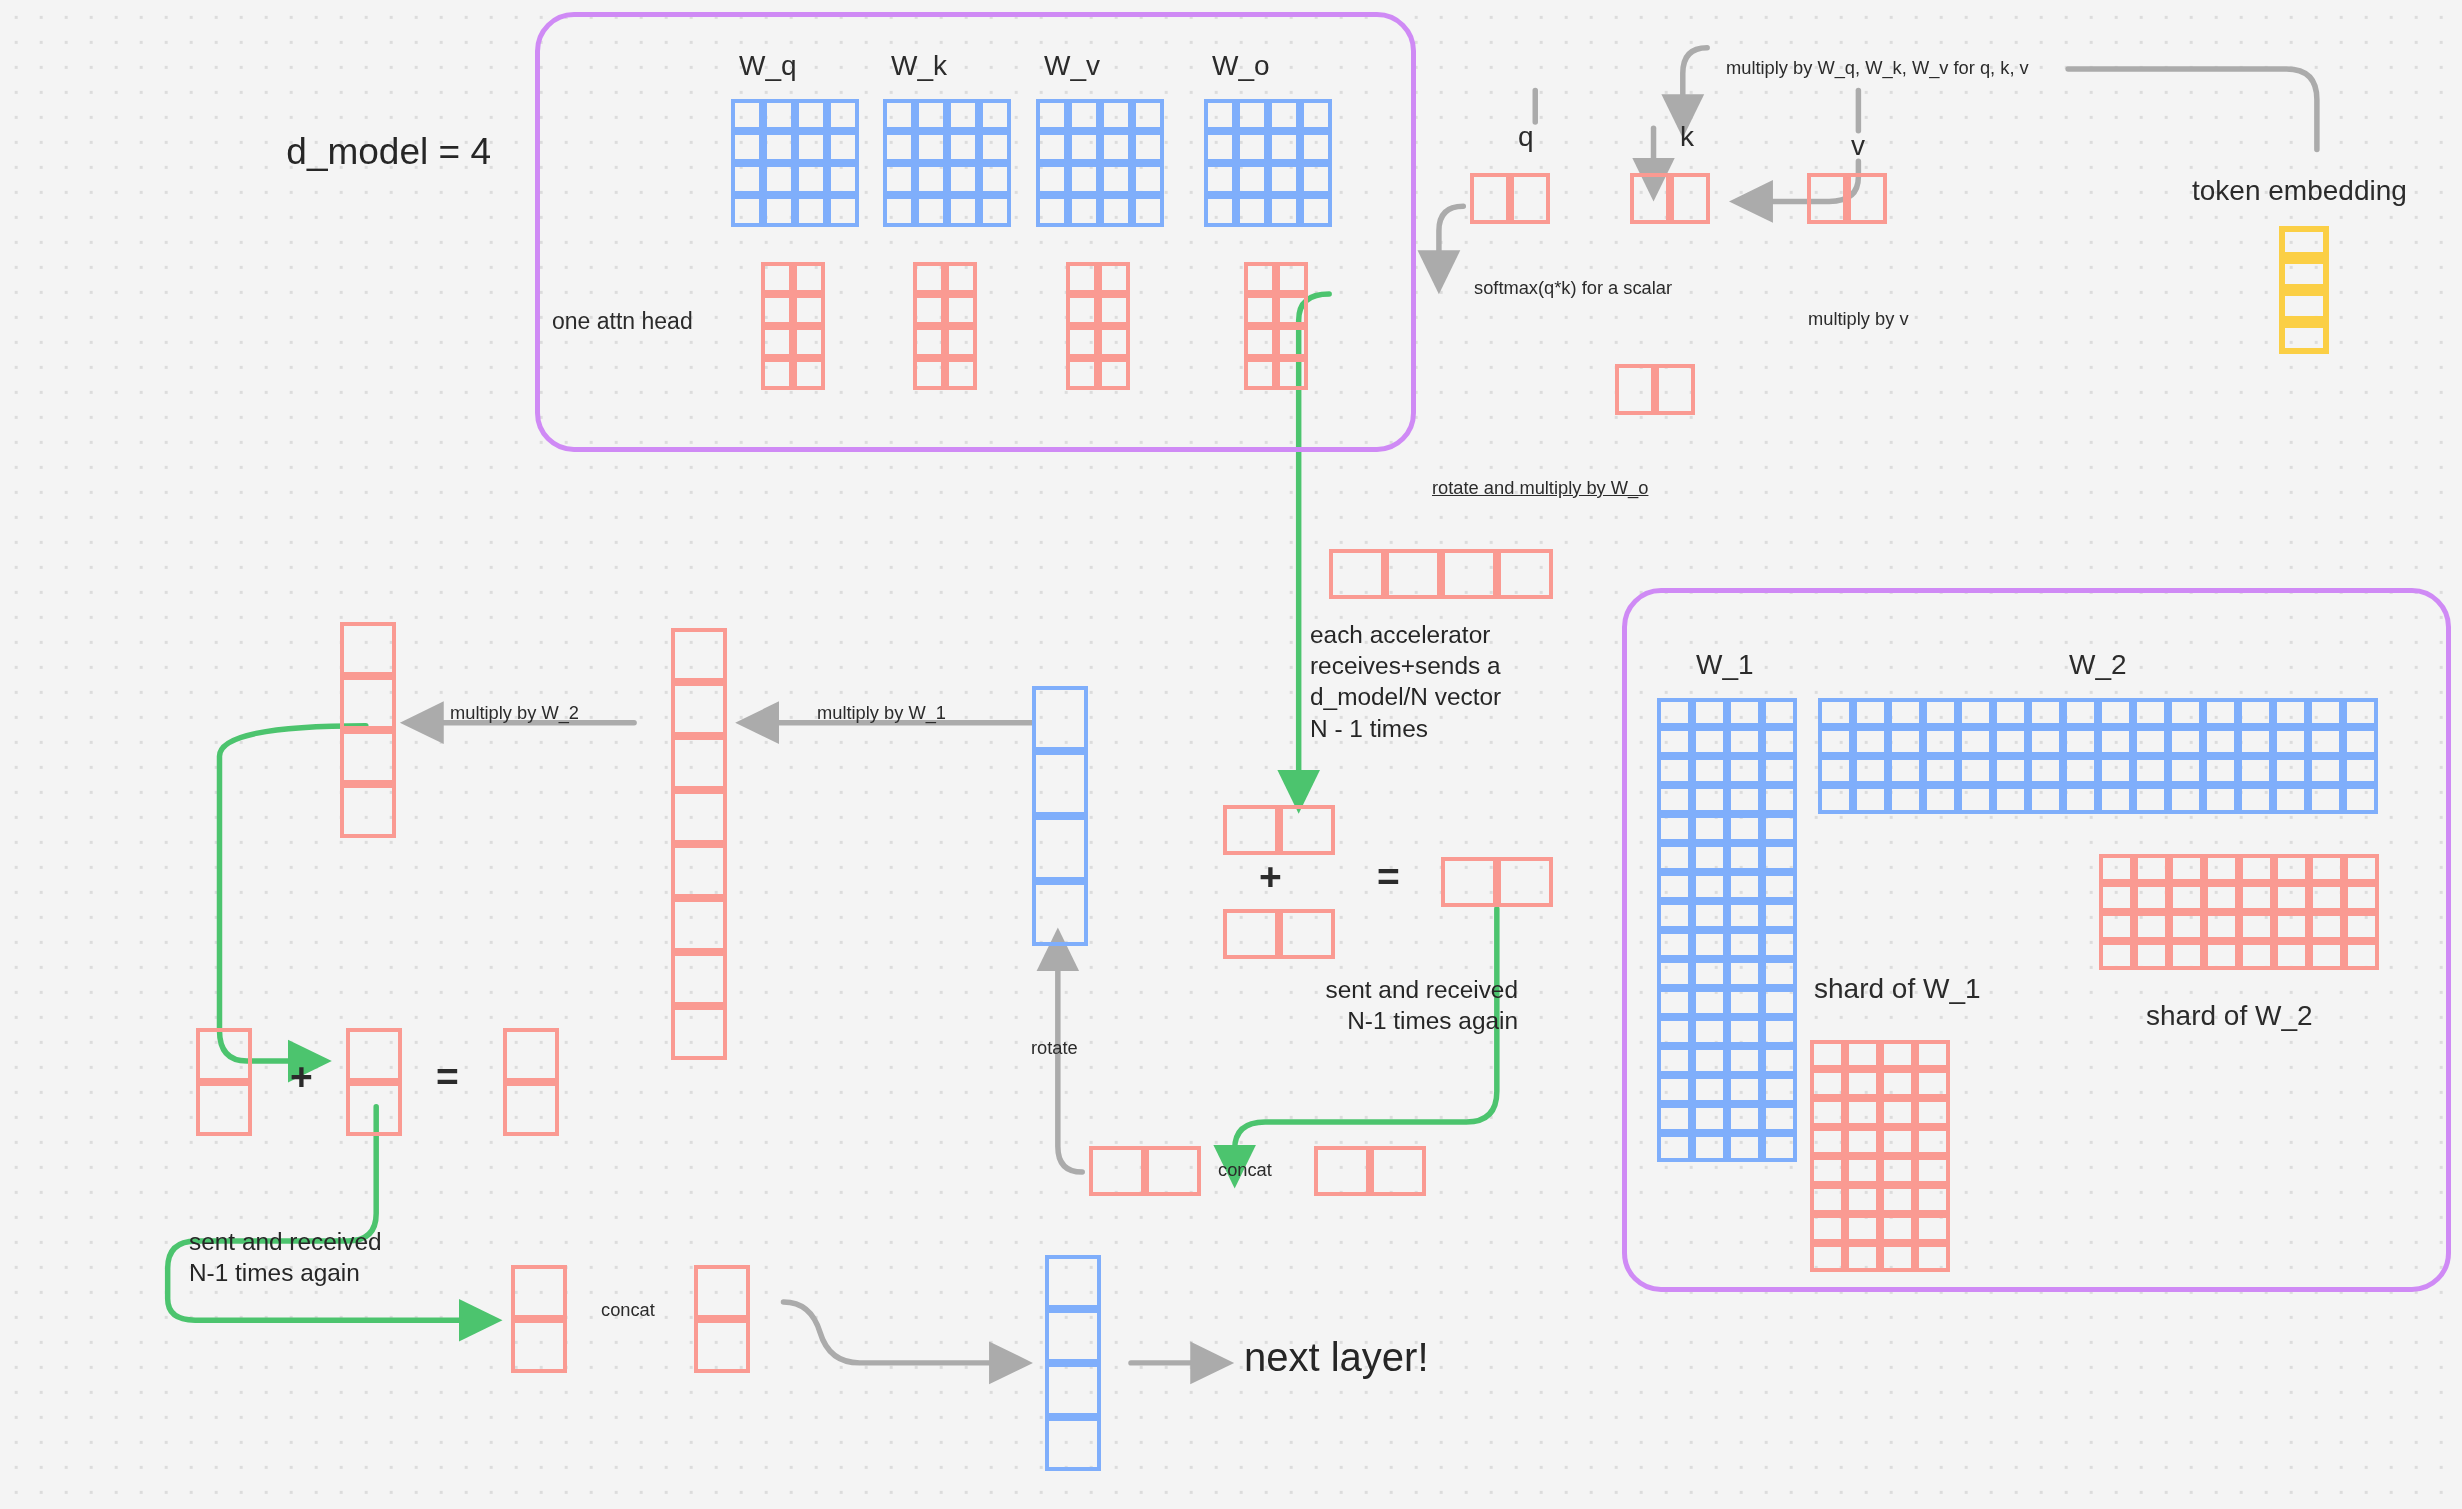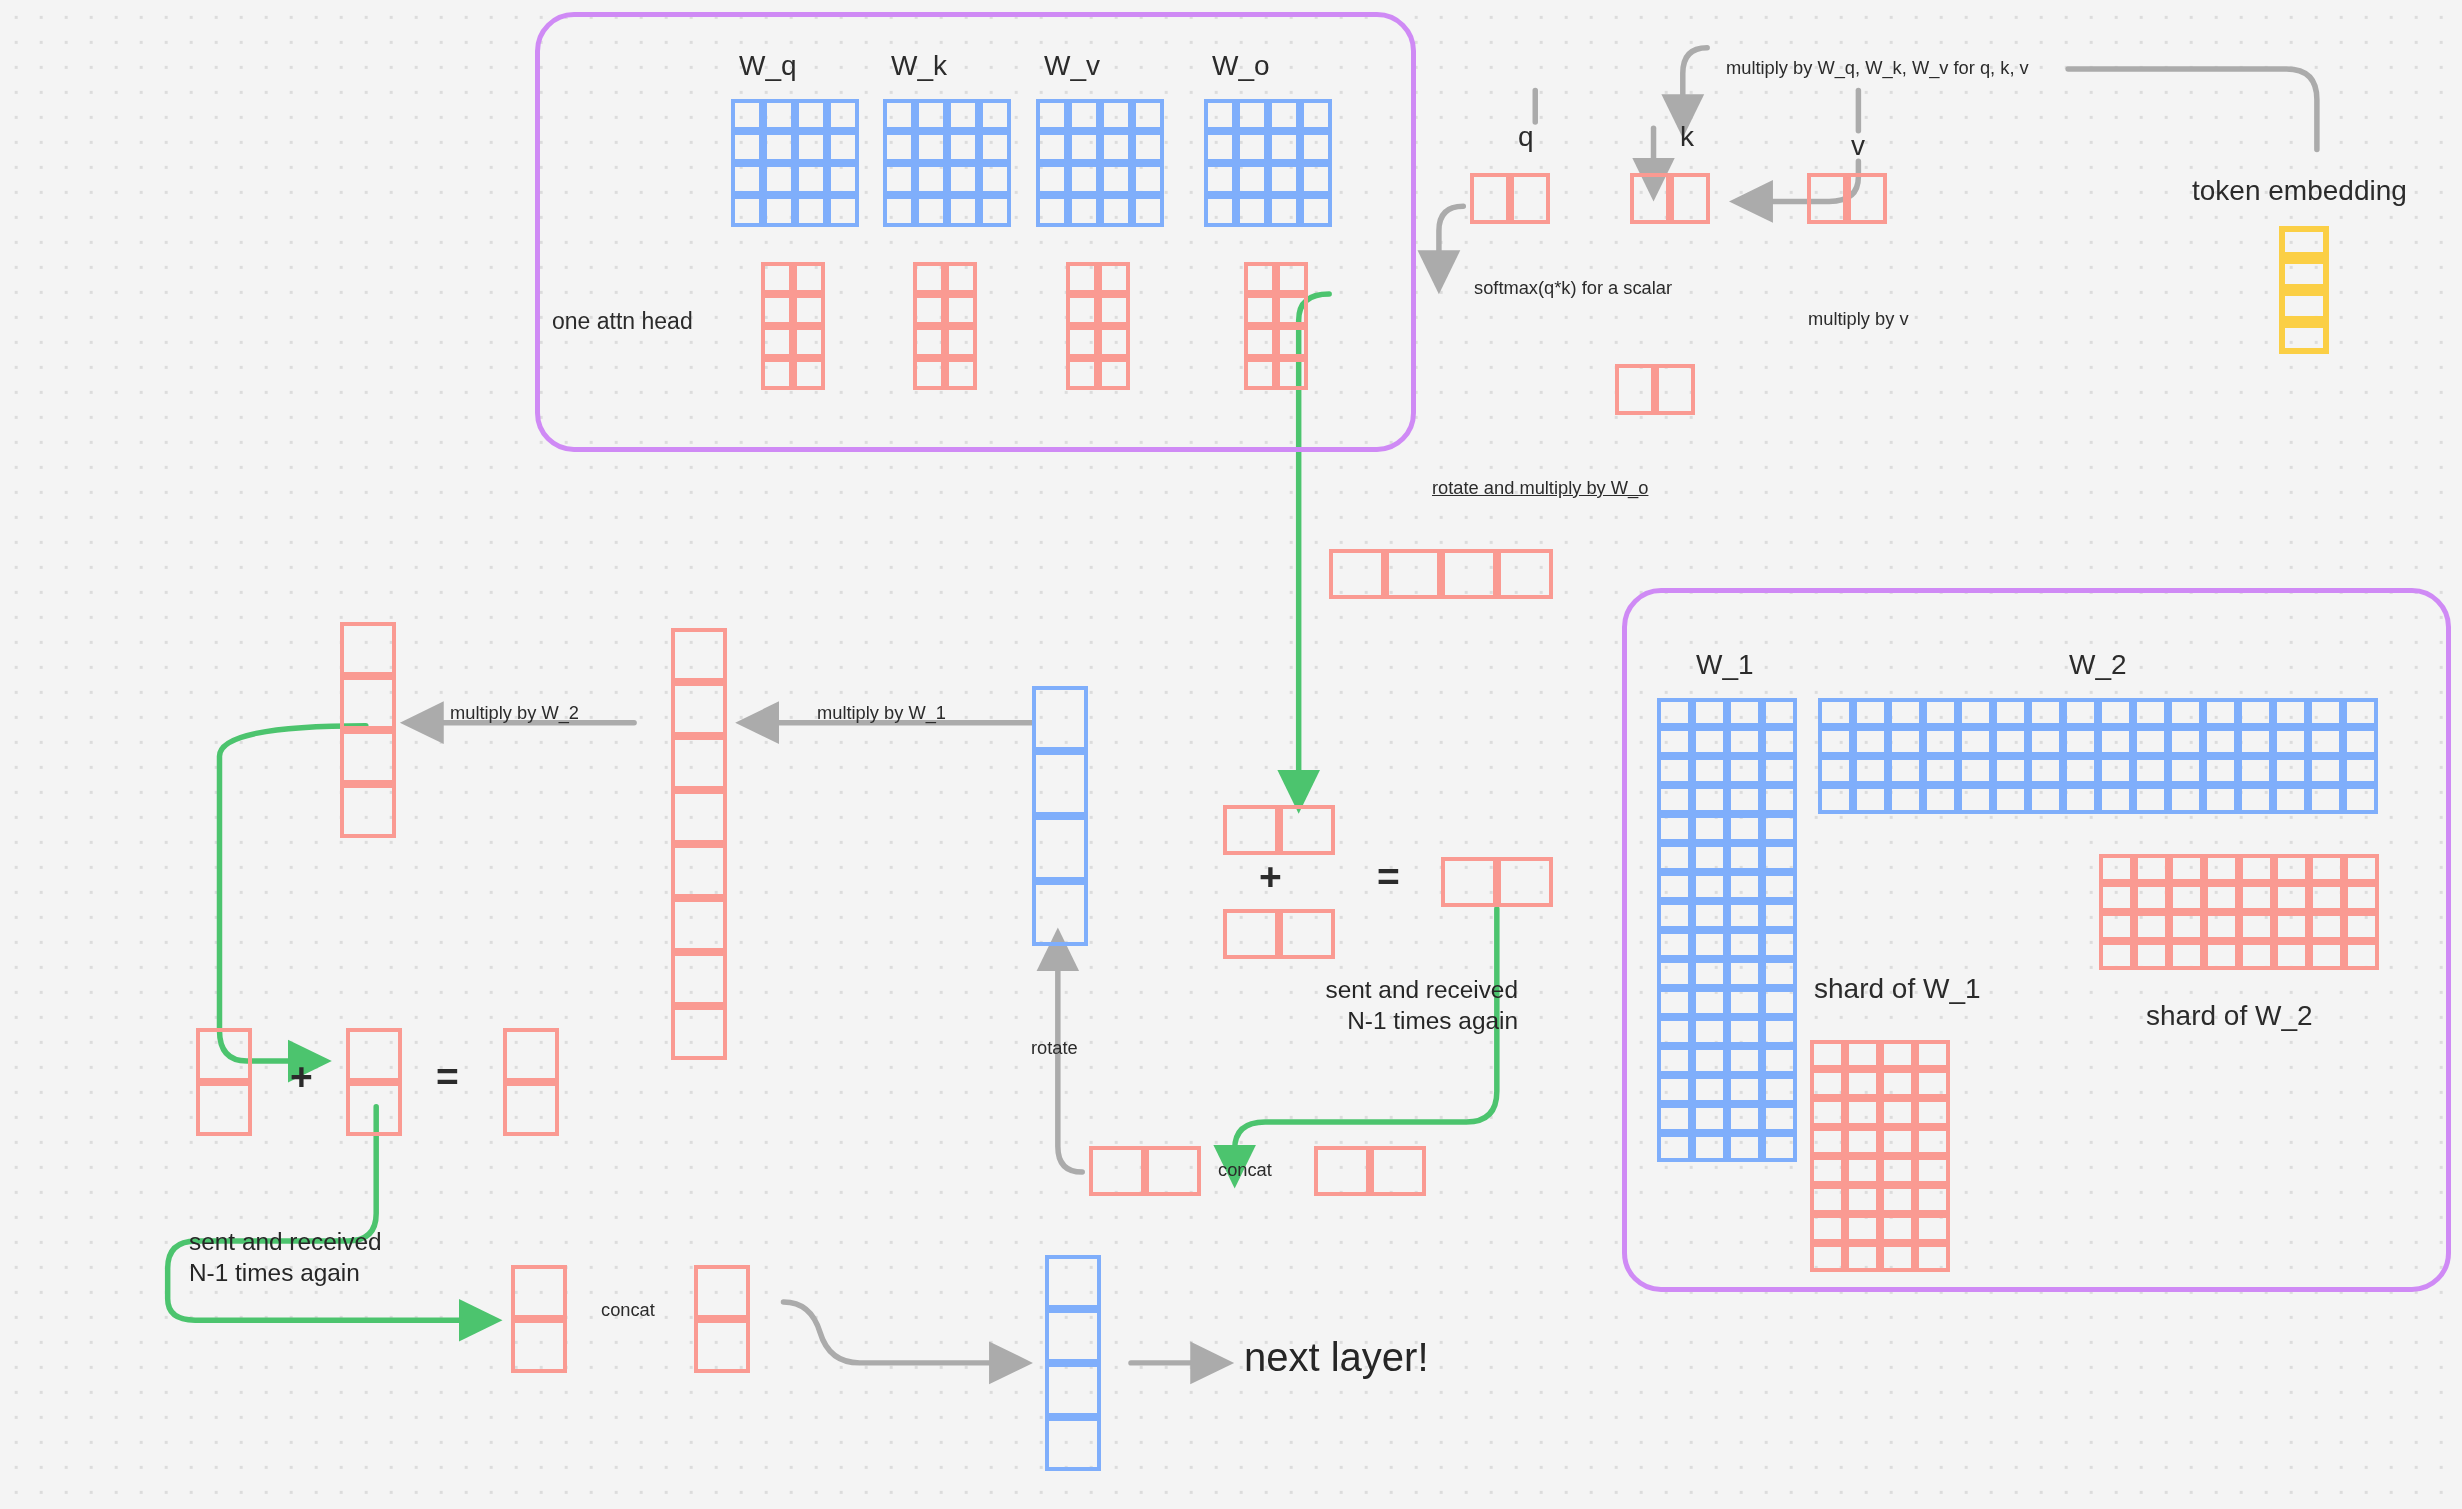--- a/index.html
+++ b/index.html
@@ -83,20 +83,21 @@
 
     <path d="M600,1190 Q360,1190 360,1240 L360,1690 Q360,1740 405,1740 L510,1740" fill="none" stroke="#4cc46e" stroke-width="9" stroke-linecap="round" marker-end="url(#ah-green)"></path>
 
     <path d="M617,1815 L617,1990 Q617,2035 570,2035 L322,2035 Q275,2035 275,2080 L275,2130 Q275,2165 320,2165 L790,2165" fill="none" stroke="#4cc46e" stroke-width="9" stroke-linecap="round" marker-end="url(#ah-green)"></path>
 
     <path d="M1285,2135 Q1330,2135 1345,2185 Q1360,2235 1410,2235 L1660,2235" fill="none" stroke="#ababab" stroke-width="9" stroke-linecap="round" marker-end="url(#ah-gray)"></path>
 
     <path d="M1855,2235 L1990,2235" fill="none" stroke="#ababab" stroke-width="9" stroke-linecap="round" marker-end="url(#ah-gray)"></path>
   </svg>
 
+  <div class="param" style="left:0px;top:131px;width:491px;">d_model = 4</div>
 
   <div class="group-box" style="left:535px;top:12.2px;width:881px;height:440px;"></div>
 
   <div class="lbl lbl-lg" style="left:739px;top:50px;">W_q</div>
   <div class="grid blue" style="left:731px;top:99px;grid-template-columns:repeat(4,32px);grid-template-rows:repeat(4,32px);">
     <div class="cell"></div>
       <div class="cell"></div>
       <div class="cell"></div>
       <div class="cell"></div>
     <div class="cell"></div>
@@ -252,20 +253,24 @@
   </div>
 
   <div class="lbl lbl-sm" style="left:1432px;top:477px;text-decoration:underline;">rotate and multiply by W_o</div>
   <div class="grid red" style="left:1329px;top:549px;grid-template-columns:repeat(4,56px);grid-template-rows:repeat(1,50px);">
     <div class="cell"></div>
       <div class="cell"></div>
       <div class="cell"></div>
       <div class="cell"></div>
   </div>
 
+  <div class="multiline" style="left:1310px;top:619px;width:287px;">each accelerator
+receives+sends a
+d_model/N vector
+N - 1 times</div>
 
   <div class="grid red" style="left:1223px;top:805px;grid-template-columns:repeat(2,56px);grid-template-rows:repeat(1,50px);">
     <div class="cell"></div>
       <div class="cell"></div>
   </div>
   <div class="bold-sym" style="left:1259px;top:855px;">+</div>
   <div class="grid red" style="left:1223px;top:909px;grid-template-columns:repeat(2,56px);grid-template-rows:repeat(1,50px);">
     <div class="cell"></div>
       <div class="cell"></div>
   </div>

